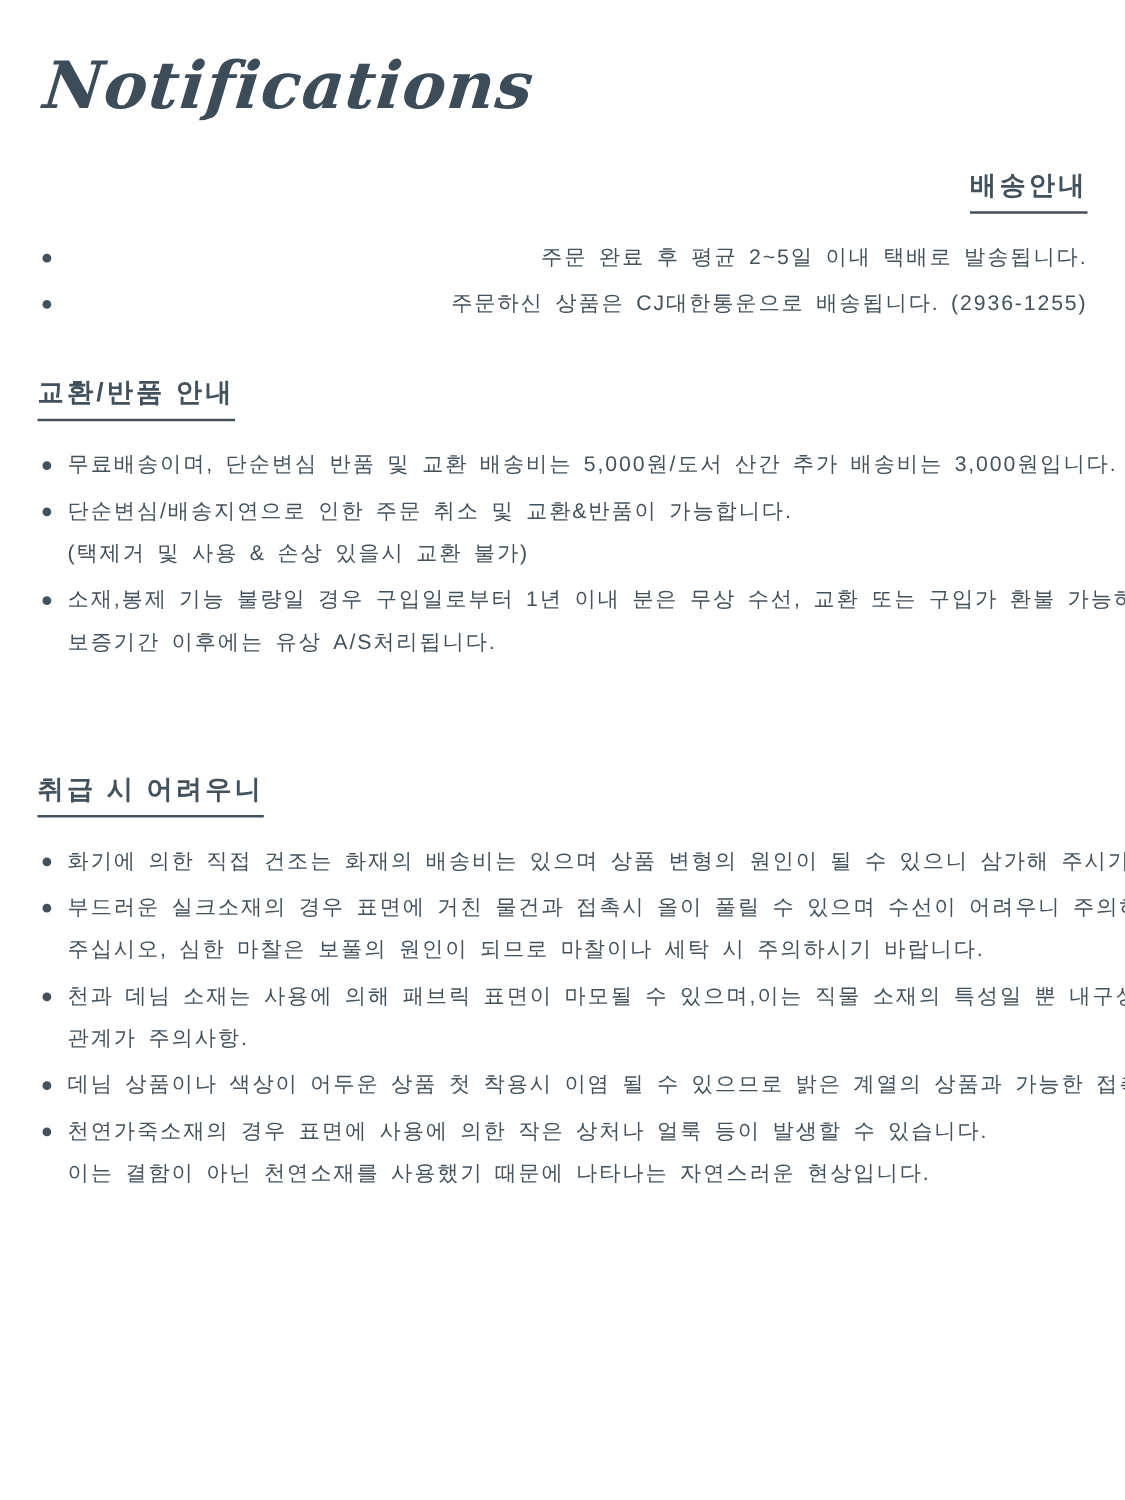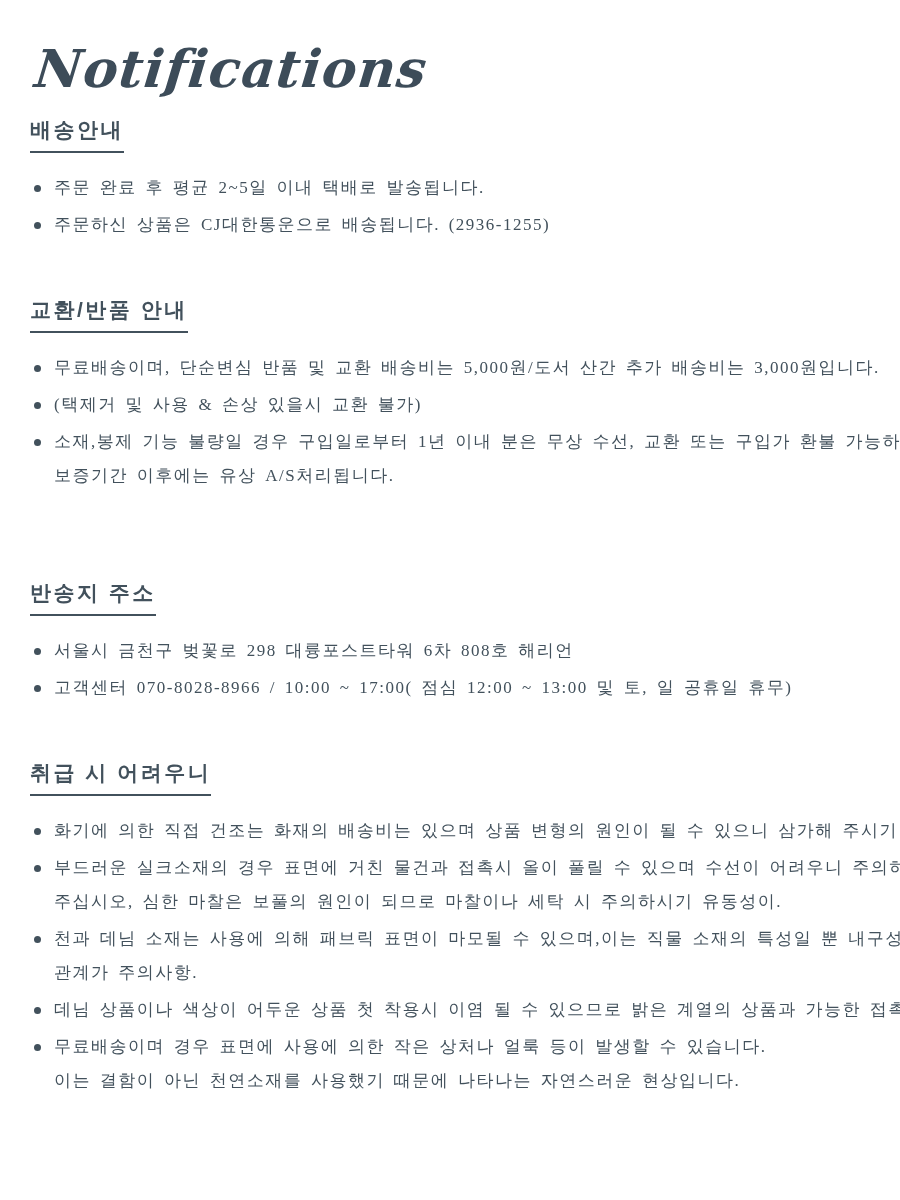--- a/index.html
+++ b/index.html
@@ -23,36 +23,35 @@
     font-family: "DejaVu Serif", "Liberation Serif", serif;
     font-style: italic;
     font-weight: 700;
     font-size: 52px;
     letter-spacing: 1px;
     color: #3d4c59;
     transform: skewX(-6deg);
     transform-origin: left bottom;
     margin: 4px 0 6px 2px;
   }
-  .section { margin-top: 54px; }
-  .section:first-of-type { margin-top: 17px; }
+  .section { margin-top: 40px; }
+  .section:first-of-type { margin-top: 35px; text-align: right; }
   .section:nth-of-type(3) { margin-top: 86px; }
   .heading {
     display: inline-block;
     font-size: 21px;
     font-weight: 700;
     letter-spacing: 2.5px;
     color: var(--ink);
     border-bottom: 2px solid var(--ink);
     padding-bottom: 7px;
     margin-bottom: 18px;
   }
   .items {
     list-style: none;
-    font-family: Liberation Serif, serif;
   }
   .item {
     position: relative;
     padding-left: 24px;
     margin-bottom: 3px;
   }
   .bullet {
     position: absolute;
     left: 4px;
     top: 14px;
@@ -102,68 +101,51 @@
   <li class="item">
     <span class="bullet"></span>
     <div class="lines">
               <div class="line">무료배송이며, 단순변심 반품 및 교환 배송비는 5,000원/도서 산간 추가 배송비는 3,000원입니다.</div>
             </div>
   </li>
 
   <li class="item">
     <span class="bullet"></span>
     <div class="lines">
+              <div class="line">단순변심/배송지연으로 인한 주문 취소 및 교환&amp;반품이 가능합니다.</div>
               <div class="line">(택제거 및 사용 &amp; 손상 있을시 교환 불가)</div>
             </div>
   </li>
 
   <li class="item">
     <span class="bullet"></span>
     <div class="lines">
               <div class="line">소재,봉제 기능 불량일 경우 구입일로부터 1년 이내 분은 무상 수선, 교환 또는 구입가 환불 가능하며</div>
               <div class="line">보증기간 이후에는 유상 A/S처리됩니다.</div>
             </div>
   </li>
 </ul>
   </section>
 
-  <section class="section">
-    <h2 class="heading">반송지 주소</h2>
-    <ul class="items">
-  <li class="item">
-    <span class="bullet"></span>
-    <div class="lines">
-              <div class="line">서울시 금천구 벚꽃로 298 대륭포스트타워 6차 808호 해리언</div>
-            </div>
-  </li>
-
-  <li class="item">
-    <span class="bullet"></span>
-    <div class="lines">
-              <div class="line">고객센터 070-8028-8966 / 10:00 ~ 17:00( 점심 12:00 ~ 13:00 및 토, 일 공휴일 휴무)</div>
-            </div>
-  </li>
-</ul>
-  </section>
 
   <section class="section">
     <h2 class="heading">취급 시 어려우니</h2>
     <ul class="items">
   <li class="item">
     <span class="bullet"></span>
     <div class="lines">
               <div class="line">화기에 의한 직접 건조는 화재의 배송비는 있으며 상품 변형의 원인이 될 수 있으니 삼가해 주시기</div>
             </div>
   </li>
 
   <li class="item">
     <span class="bullet"></span>
     <div class="lines">
               <div class="line">부드러운 실크소재의 경우 표면에 거친 물건과 접촉시 올이 풀릴 수 있으며 수선이 어려우니 주의하여</div>
-              <div class="line">주십시오, 심한 마찰은 보풀의 원인이 되므로 마찰이나 세탁 시 주의하시기 유동성이.</div>
+              <div class="line">주십시오, 심한 마찰은 보풀의 원인이 되므로 마찰이나 세탁 시 주의하시기 바랍니다.</div>
             </div>
   </li>
 
   <li class="item">
     <span class="bullet"></span>
     <div class="lines">
               <div class="line">천과 데님 소재는 사용에 의해 패브릭 표면이 마모될 수 있으며,이는 직물 소재의 특성일 뿐 내구성과는</div>
               <div class="line">관계가 주의사항.</div>
             </div>
   </li>
@@ -171,20 +153,20 @@
   <li class="item">
     <span class="bullet"></span>
     <div class="lines">
               <div class="line">데님 상품이나 색상이 어두운 상품 첫 착용시 이염 될 수 있으므로 밝은 계열의 상품과 가능한 접촉을</div>
             </div>
   </li>
 
   <li class="item">
     <span class="bullet"></span>
     <div class="lines">
-              <div class="line">무료배송이며 경우 표면에 사용에 의한 작은 상처나 얼룩 등이 발생할 수 있습니다.</div>
+              <div class="line">천연가죽소재의 경우 표면에 사용에 의한 작은 상처나 얼룩 등이 발생할 수 있습니다.</div>
               <div class="line">이는 결함이 아닌 천연소재를 사용했기 때문에 나타나는 자연스러운 현상입니다.</div>
             </div>
   </li>
 </ul>
   </section>
 </main>
 </div>
 
 </body></html>

